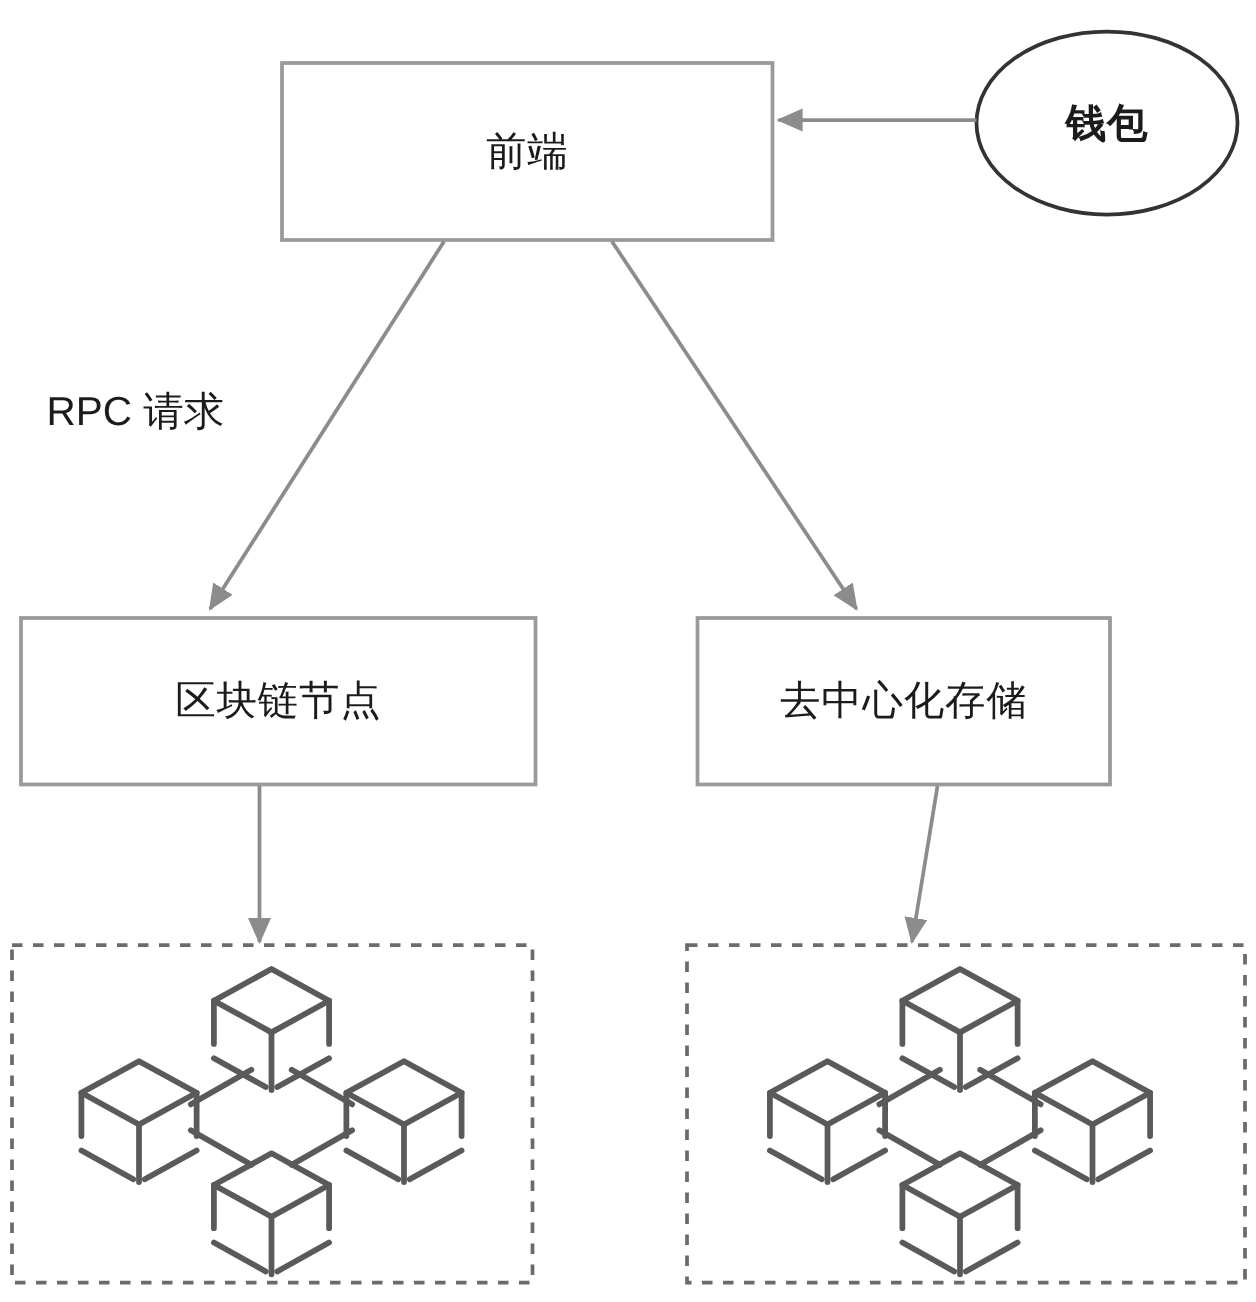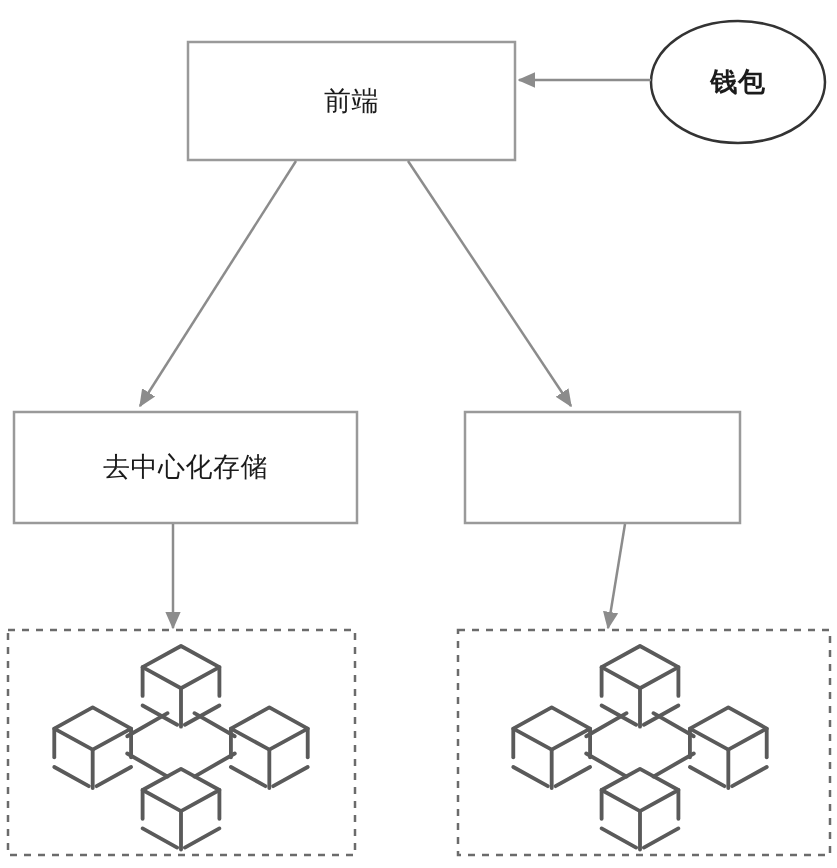--- a/index.html
+++ b/index.html
@@ -125,17 +125,19 @@
 
     <line x1="173" y1="524" x2="173" y2="628" stroke="#8c8c8c" stroke-width="2.5" marker-end="url(#arrowgray)"></line>
 
     <line x1="625" y1="524" x2="608" y2="628" stroke="#8c8c8c" stroke-width="2.5" marker-end="url(#arrowgray)"></line>
   </svg>
 
   <div class="node-label" id="label-frontend">前端</div>
 
   <div class="node-label" id="label-wallet">钱包</div>
 
-  <div class="node-label" id="label-node">去中心化存储</div>
+  <div class="node-label" id="label-node">区块链节点</div>
 
+  <div class="node-label" id="label-storage">去中心化存储</div>
 
+  <div class="edge-label" id="label-rpc">RPC 请求</div>
 
 </div>
 
 </body></html>

